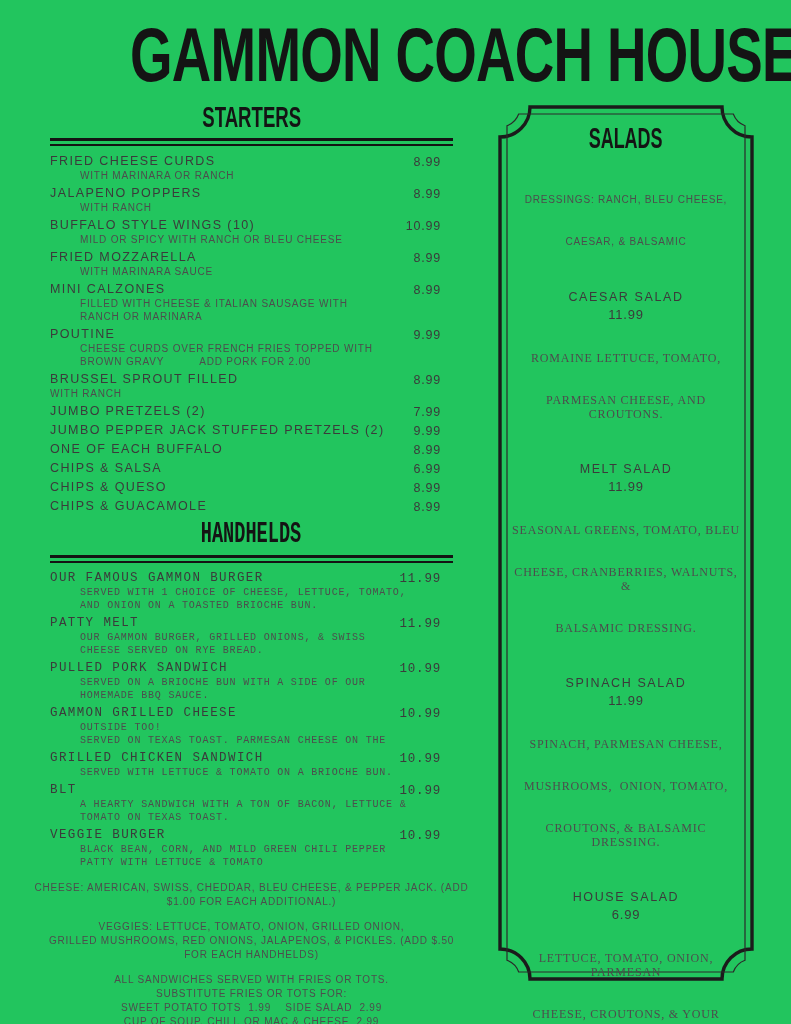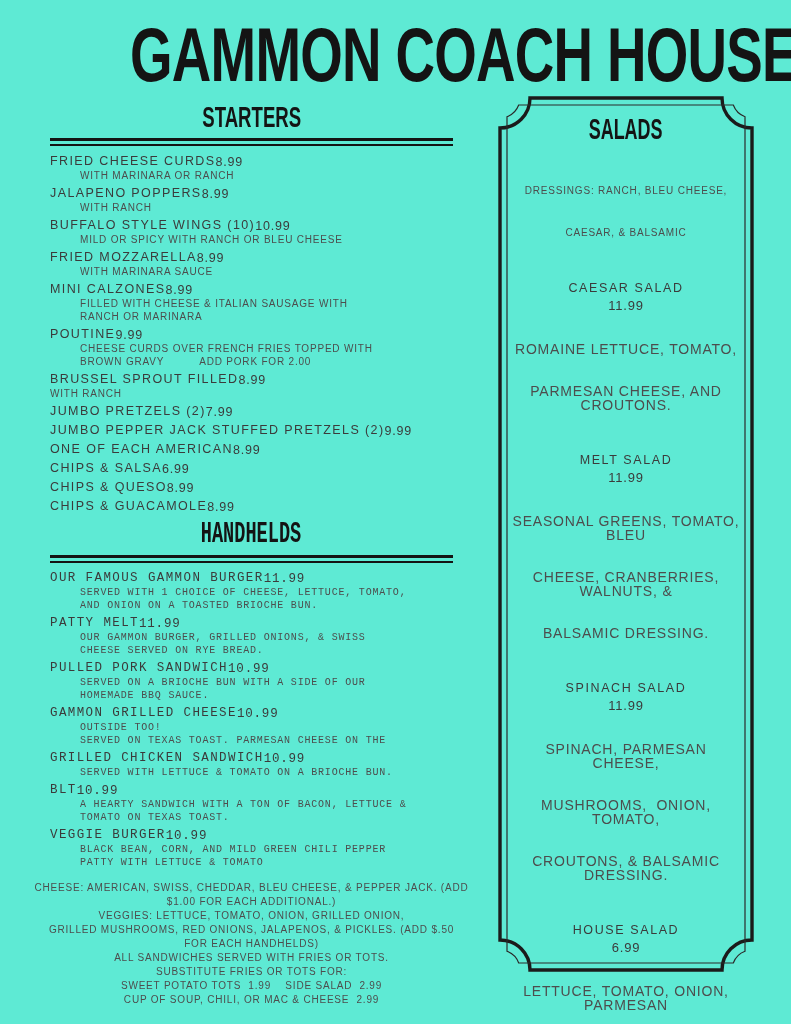--- a/index.html
+++ b/index.html
@@ -1,49 +1,49 @@
 <!DOCTYPE html>
 <html><head>
 <meta charset="utf-8">
 <style>
   html,body{margin:0;padding:0;background:#fff;}
-  .page{position:relative;width:791px;height:1024px;background:#5eead4;overflow:hidden;
+  .page{position:relative;width:791px;height:1024px;background:#22c55e;overflow:hidden;
         font-family:"Liberation Sans",sans-serif;color:#3b3b3b;}
   .cond{display:inline-block;font-weight:700;color:#141414;white-space:nowrap;transform-origin:50% 50%;}
   .title-wrap{position:absolute;top:16px;left:0;right:0;text-align:center;line-height:78px;}
   .title-wrap .cond{font-size:76px;transform:scaleX(0.72);letter-spacing:-1px;}
 
   
   .leftcol{position:absolute;left:50px;top:101px;width:403px;}
   .sechead{text-align:center;line-height:31px;}
   .sechead .cond{font-size:30px;transform:scaleX(0.62);}
   .rule{height:3px;border-top:3px solid #141414;border-bottom:2px solid #141414;margin-top:1px;}
   .items{margin-top:7px;}
   .item{margin-bottom:3px;}
-  .irow{display:flex;align-items:baseline;}
+  .irow{display:flex;justify-content:space-between;align-items:baseline;}
   .nm{font-size:12.5px;letter-spacing:1.4px;color:#3b3b3b;line-height:16px;white-space:nowrap;}
   .pr{font-size:12.5px;letter-spacing:0.8px;color:#3b3b3b;line-height:16px;margin-right:12px;position:relative;top:1px;}
   .desc{font-size:10px;letter-spacing:0.8px;color:#4d4d4d;line-height:13px;margin-left:30px;white-space:pre-wrap;}
   .desc.flush{margin-left:0;}
   .sec2{margin-top:5px;font-family:Liberation Mono, monospace;}
   .notes{margin:12px -21px 0;text-align:center;}
-  .note{font-size:10px;letter-spacing:0.8px;color:#4d4d4d;line-height:14px;}
+  .note{margin-top:11px;font-size:10px;letter-spacing:0.8px;color:#4d4d4d;line-height:14px;}
   .note div{white-space:pre-wrap;}
 
   
-  .frame{position:absolute;left:498px;top:96px;width:256px;height:876px;}
+  .frame{position:absolute;left:498px;top:105px;width:256px;height:876px;}
   .frame svg{position:absolute;left:0;top:0;}
   .fcontent{position:absolute;left:0;top:0;right:0;bottom:0;padding:18px 13px 0;text-align:center;}
   .rhead{line-height:30px;}
   .rhead .cond{font-size:29px;transform:scaleX(0.62);}
   .rintro{margin-top:7px;font-size:10px;letter-spacing:0.8px;color:#4d4d4d;line-height:14px;white-space:pre-wrap;}
   .ritem{margin-top:12px;}
   .rname{font-size:12.5px;letter-spacing:1.6px;color:#3b3b3b;line-height:16px;}
   .rprice{font-size:13px;letter-spacing:0.8px;color:#3b3b3b;line-height:16px;margin-top:2px;}
-  .rdesc{font-size:14px;letter-spacing:0.8px;color:#4d4d4d;line-height:14px;white-space:pre-wrap;}
+  .rdesc{font-size:12px;letter-spacing:0.8px;color:#4d4d4d;line-height:14px;white-space:pre-wrap;font-family:Liberation Serif, serif;}
 </style>
 </head>
 <body>
 
 <div class="page">
 
   <div class="title-wrap">
     <span class="cond">GAMMON COACH HOUSE</span>
   </div>
 
@@ -114,21 +114,21 @@
             </div>
         </div>
         <div class="item">
           <div class="irow">
               <span class="nm">JUMBO PEPPER JACK STUFFED PRETZELS (2)</span>
               <span class="pr">9.99</span>
             </div>
         </div>
         <div class="item">
           <div class="irow">
-              <span class="nm">ONE OF EACH AMERICAN</span>
+              <span class="nm">ONE OF EACH BUFFALO</span>
               <span class="pr">8.99</span>
             </div>
         </div>
         <div class="item">
           <div class="irow">
               <span class="nm">CHIPS &amp; SALSA</span>
               <span class="pr">6.99</span>
             </div>
         </div>
         <div class="item">

